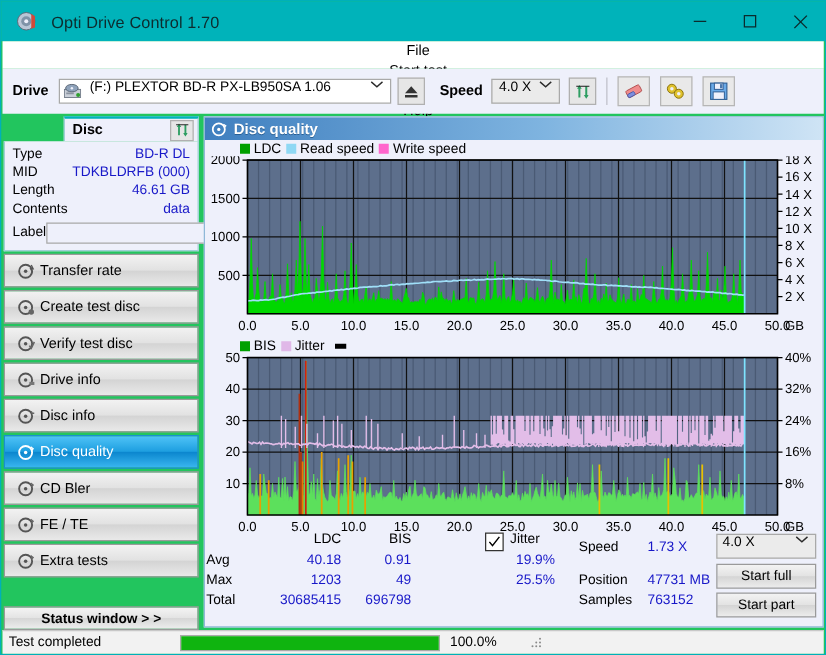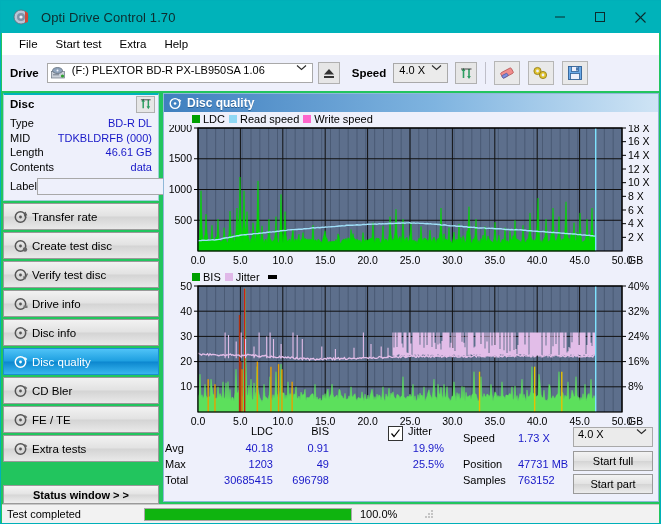--- a/index.html
+++ b/index.html
@@ -26,21 +26,21 @@
   }
   #wincontrols{position:absolute;right:0;top:0;height:32px;display:flex;}
   #wincontrols .wbtn{
     width:40px;height:32px;display:flex;align-items:center;justify-content:center;
     color:#0b2b2d;font-size:15px;line-height:1;
   }
   #wincontrols .wbtn.close{font-size:17px;}
   
   #menubar{
     position:absolute;left:1px;top:32px;width:657px;height:22px;
-    background:#ffffff;display:flex;align-items:center;padding-left:8px;box-sizing:border-box;
+    background:#ffffff;display:flex;align-items:center;padding-left:8px;box-sizing:border-box;flex-direction:column;
   }
   #menubar .mi{font-size:11.5px;padding:2px 9px;color:#000;}
   
   #drivebar{
     position:absolute;left:1px;top:54px;width:657px;height:36px;
     background:#eef0fb;display:flex;align-items:center;padding-left:8px;box-sizing:border-box;
   }
   .lbl-bold{font-weight:bold;font-size:11.5px;}
   .combo{
     height:20px;border:1px solid #a9a9a9;background:#ffffff;
@@ -63,20 +63,21 @@
   .tbtn-big{
     width:26px;height:24px;border:1px solid #b6b6b6;background:#e9e9e9;
     display:flex;align-items:center;justify-content:center;box-sizing:border-box;margin-left:8px;
   }
   
   #leftpanel{position:absolute;left:2px;top:92px;width:156px;}
   #discHeader{
     height:20px;border:1px solid #9fcfd6;border-bottom:none;background:#eef0fb;
     display:flex;align-items:center;justify-content:space-between;padding:0 3px 0 6px;box-sizing:border-box;
     border-top:2px solid #00b3ba;
+    margin-left:48px;
   }
   #discHeader .t{font-weight:bold;font-size:11.5px;}
   #discBody{
     border:1px solid #9fcfd6;border-top:none;background:#eef0fb;
     padding:3px 6px 5px 6px;box-sizing:border-box;
   }
   .drow{display:flex;justify-content:space-between;align-items:center;height:14.5px;font-size:11px;}
   .drow .k{color:#000;}
   .drow .v{color:#1818c8;}
   .labelrow{display:flex;align-items:center;margin-top:3px;}

